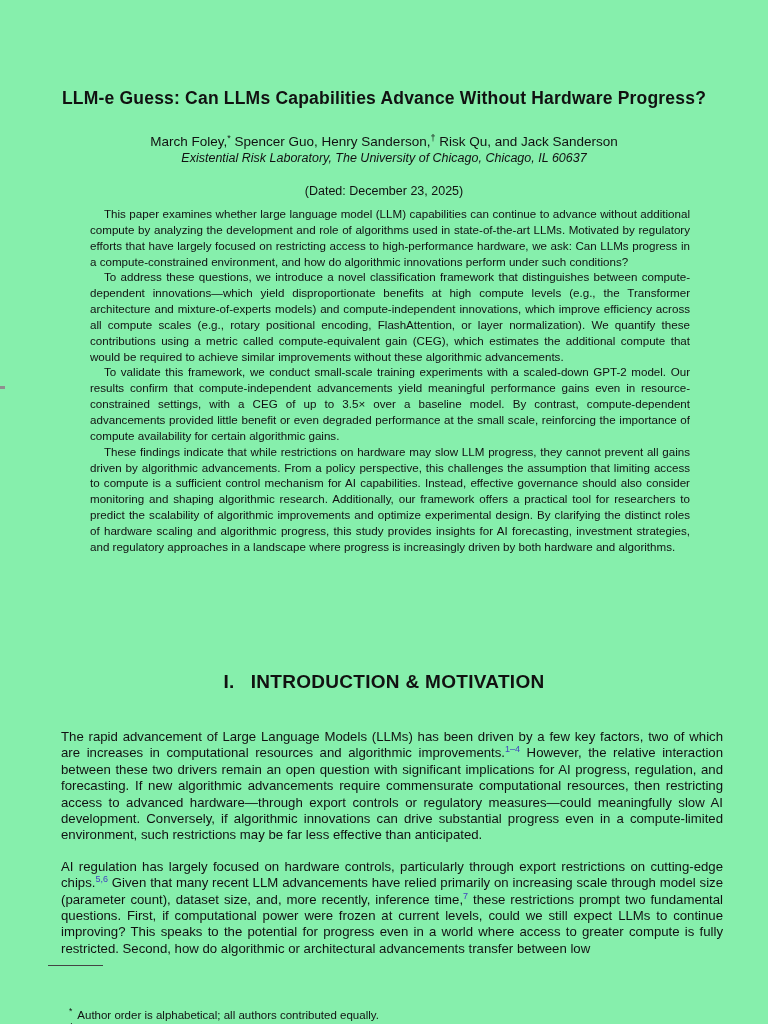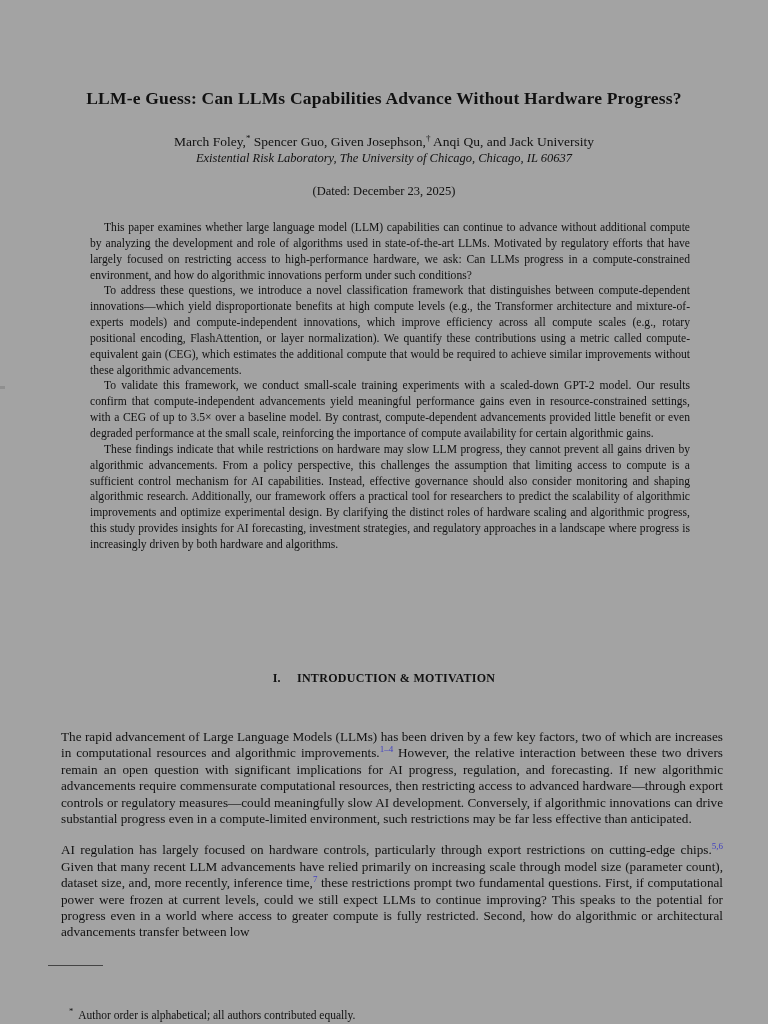--- a/index.html
+++ b/index.html
@@ -1,22 +1,22 @@
 <!DOCTYPE html>
 <html><head>
 <meta charset="utf-8">
 <style>
   html, body { margin: 0; padding: 0; background: #e8e8e8; }
   .page {
     position: relative;
     width: 768px;
     height: 1024px;
     margin: 0 auto;
-    background: #a3a3a3;
-    font-family: Liberation Serif, serif;
+    background: #86efac;
+    font-family: Liberation Sans, sans-serif;
     color: #111111;
     overflow: hidden;
   }
   .artifact {
     position: absolute;
     left: 0; top: 386;
     top: 386px;
     width: 5px; height: 3px;
     background: #8f8f8f;
   }
@@ -52,31 +52,30 @@
     top: 184px; left: 34px; width: 700px;
     font-size: 12.5px;
     text-align: center;
   }
   .abstract {
     position: absolute;
     top: 206px; left: 90px; width: 600px;
     font-size: 11.6px;
     line-height: 15.85px;
     text-align: justify;
-    margin-top: 14px;
   }
   .abstract p {
     margin: 0;
     text-indent: 14px;
   }
   .section-heading {
     position: absolute;
     top: 671px; left: 34px; width: 700px;
     margin: 0;
-    font-size: 12px;
+    font-size: 19px;
     font-weight: bold;
     text-align: center;
     letter-spacing: 0.3px;
   }
   .section-heading .sec-num { margin-right: 16px; }
   .intro {
     position: absolute;
     top: 729px; left: 45px; width: 678px;
     font-size: 13.2px;
     line-height: 16.4px;
@@ -114,21 +113,21 @@
 </style>
 </head>
 <body>
 
 <div class="page">
 
   <div class="artifact"></div>
 
   <h1 class="title">LLM-e Guess: Can LLMs Capabilities Advance Without Hardware Progress?</h1>
 
-  <div class="authors"><span>March Foley,</span><sup class="mark">*</sup><span> Spencer Guo, Given Josephson,</span><sup class="mark">†</sup><span> Anqi Qu, and Jack University</span></div>
+  <div class="authors"><span>March Foley,</span><sup class="mark">*</sup><span> Spencer Guo, Henry Sanderson,</span><sup class="mark">†</sup><span> Risk Qu, and Jack Sanderson</span></div>
 
   <div class="affiliation">Existential Risk Laboratory, The University of Chicago, Chicago, IL 60637</div>
 
   <div class="dateline">(Dated: December 23, 2025)</div>
 
   <div class="abstract">
     <p>This paper examines whether large language model (LLM) capabilities can continue to advance without additional compute by analyzing the development and role of algorithms used in state-of-the-art LLMs. Motivated by regulatory efforts that have largely focused on restricting access to high-performance hardware, we ask: Can LLMs progress in a compute-constrained environment, and how do algorithmic innovations perform under such conditions?</p>
     <p>To address these questions, we introduce a novel classification framework that distinguishes between compute-dependent innovations—which yield disproportionate benefits at high compute levels (e.g., the Transformer architecture and mixture-of-experts models) and compute-independent innovations, which improve efficiency across all compute scales (e.g., rotary positional encoding, FlashAttention, or layer normalization). We quantify these contributions using a metric called compute-equivalent gain (CEG), which estimates the additional compute that would be required to achieve similar improvements without these algorithmic advancements.</p>
     <p>To validate this framework, we conduct small-scale training experiments with a scaled-down GPT-2 model. Our results confirm that compute-independent advancements yield meaningful performance gains even in resource-constrained settings, with a CEG of up to 3.5× over a baseline model. By contrast, compute-dependent advancements provided little benefit or even degraded performance at the small scale, reinforcing the importance of compute availability for certain algorithmic gains.</p>
     <p>These findings indicate that while restrictions on hardware may slow LLM progress, they cannot prevent all gains driven by algorithmic advancements. From a policy perspective, this challenges the assumption that limiting access to compute is a sufficient control mechanism for AI capabilities. Instead, effective governance should also consider monitoring and shaping algorithmic research. Additionally, our framework offers a practical tool for researchers to predict the scalability of algorithmic improvements and optimize experimental design. By clarifying the distinct roles of hardware scaling and algorithmic progress, this study provides insights for AI forecasting, investment strategies, and regulatory approaches in a landscape where progress is increasingly driven by both hardware and algorithms.</p>

